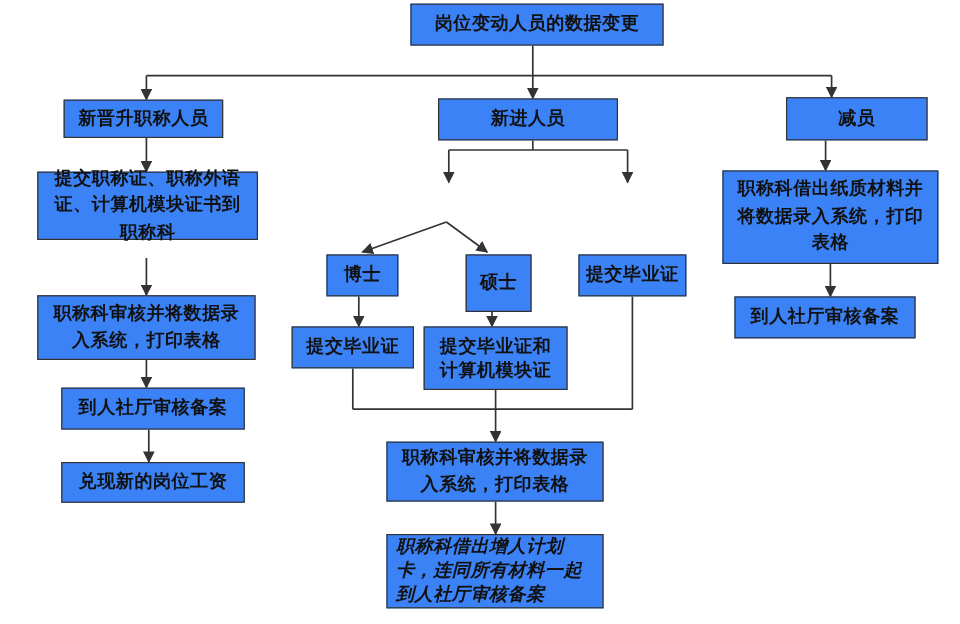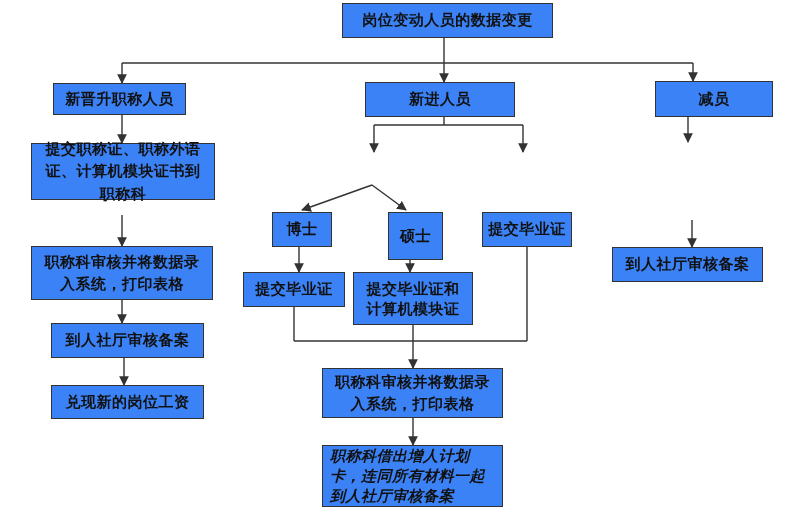--- a/index.html
+++ b/index.html
@@ -127,15 +127,18 @@
   <div class="node" id="n-doctor-submit">提交毕业证</div>
   <div class="node tight" id="n-master-submit">提交毕业证和
 计算机模块证</div>
   <div class="node" id="n-mid-review">职称科审核并将数据录
 入系统，打印表格</div>
   <div class="node leftalign" id="n-mid-card">职称科借出增人计划
 卡，连同所有材料一起
 到人社厅审核备案</div>
 
   <div class="node" id="n-reduce">减员</div>
+  <div class="node" id="n-reduce-review">职称科借出纸质材料并
+将数据录入系统，打印
+表格</div>
   <div class="node" id="n-reduce-record">到人社厅审核备案</div>
 
 </div>
 
 </body></html>

